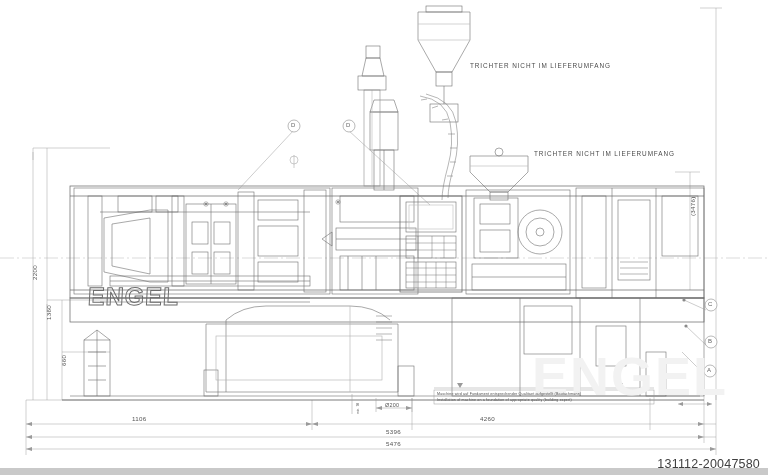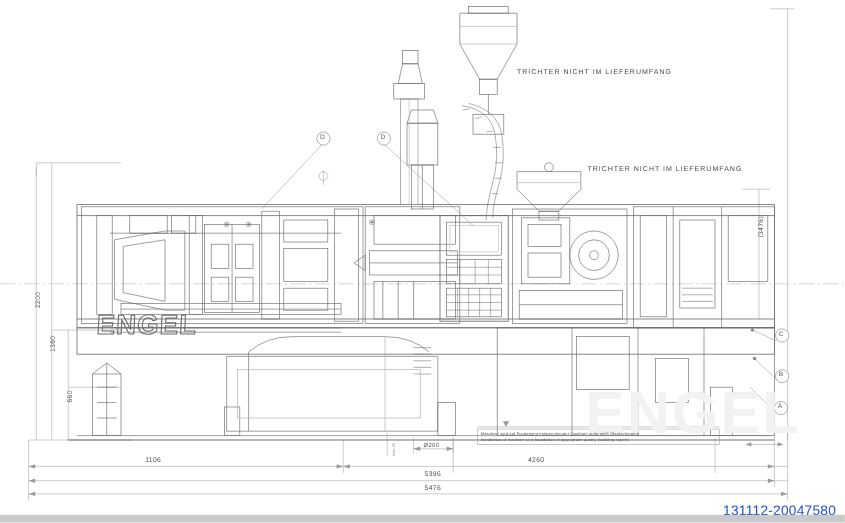--- a/index.html
+++ b/index.html
@@ -14,21 +14,21 @@
   .lbl{position:absolute;white-space:nowrap;color:#4a4a4a;}
   .note{font-size:6.4px;letter-spacing:.9px;}
   .dim{font-size:6.2px;letter-spacing:.3px;color:#555;}
   .dimv{font-size:6.2px;letter-spacing:.3px;color:#555;
         transform-origin:left top;transform:rotate(-90deg);}
   .tiny{font-size:3.6px;line-height:1.45;letter-spacing:.15px;color:#4f4f4f;}
   .tiny2{font-size:3.2px;line-height:1.4;letter-spacing:.1px;color:#555;
          transform-origin:left top;transform:rotate(-90deg);white-space:nowrap;}
   .bubtxt{font-size:6px;color:#666;}
   .code{position:absolute;right:8px;bottom:4px;font-size:12.5px;
-        color:#1d4ed8;letter-spacing:.2px;}
+        color:#404040;letter-spacing:.2px;}
   .engelbox{position:absolute;}
   .engel{font-size:25px;font-weight:700;letter-spacing:1px;
          color:transparent;-webkit-text-stroke:1px #6d6d6d;
          font-family:"Liberation Sans", sans-serif;
          transform:skewX(-3deg);}
   .wmk{position:absolute;right:40px;bottom:68px;font-size:54px;
        color:#f2f2f2;font-weight:700;letter-spacing:2px;}
   .botbar{position:absolute;left:0;bottom:0;width:768px;height:7px;background:#c9c9c9;}
 </style>
 </head>

